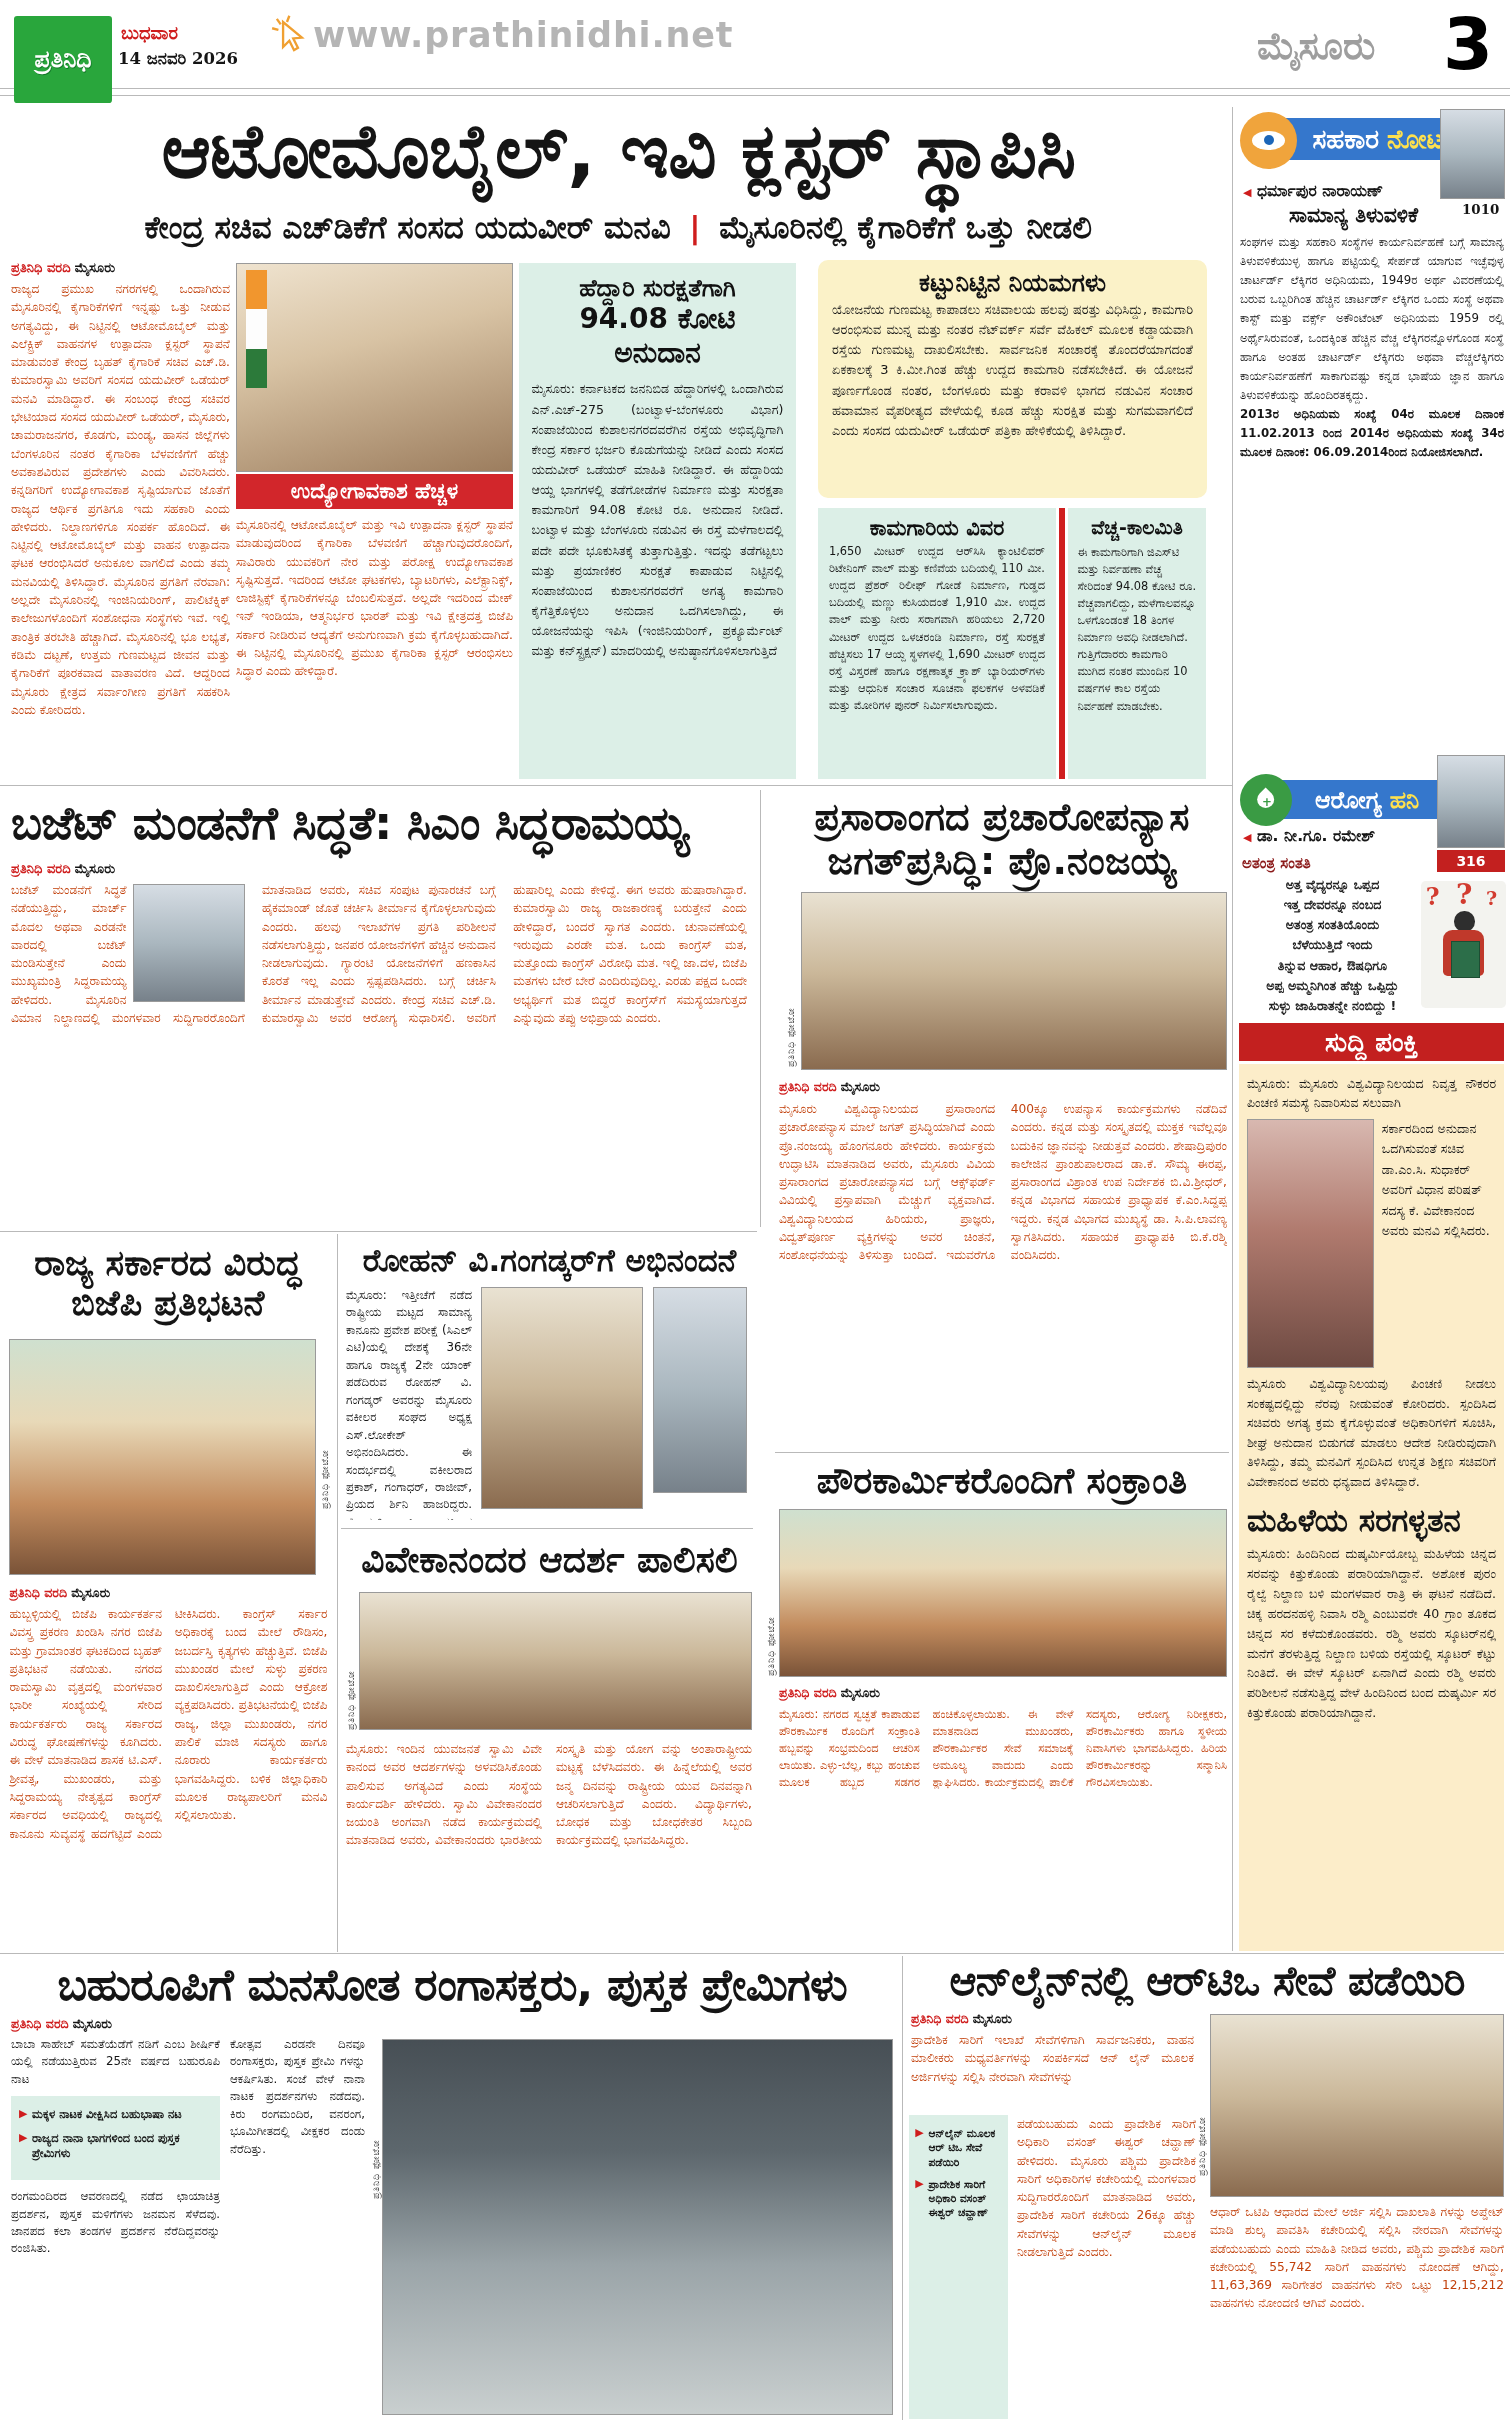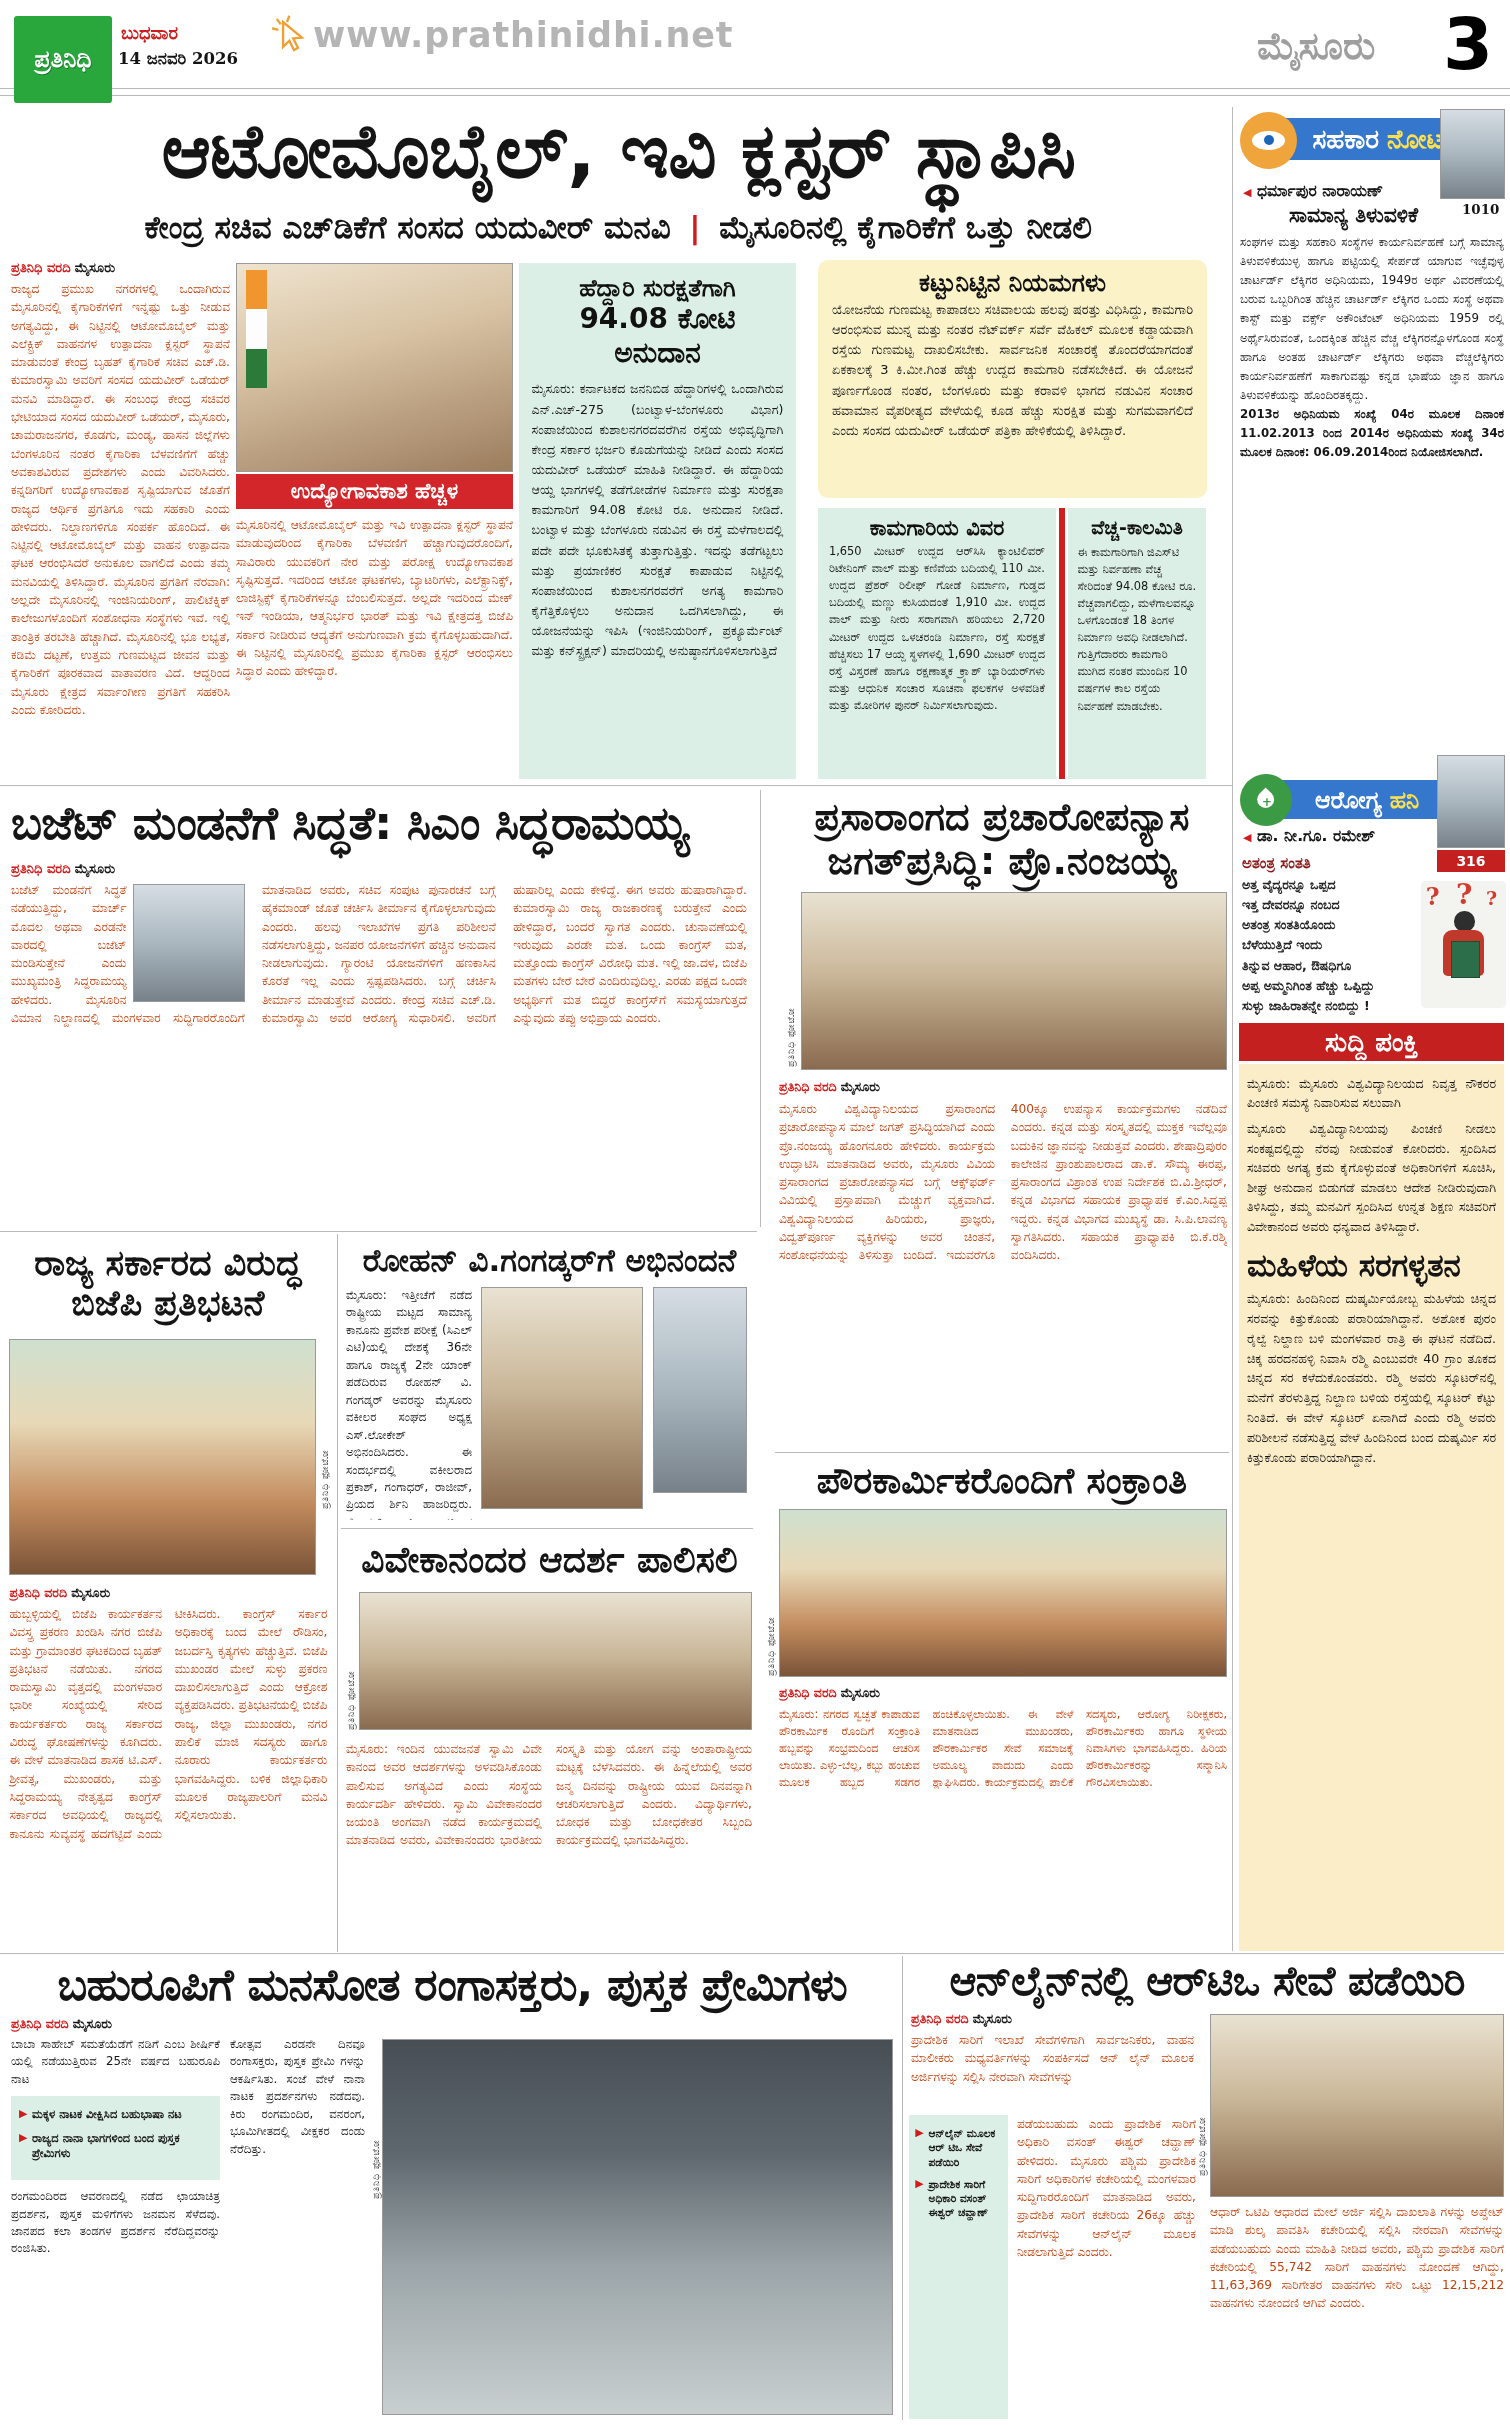--- a/index.html
+++ b/index.html
@@ -149,41 +149,45 @@
         <span class="plus">+</span>
       </div>
   </div>
   <div class="photo p-cool" style="left:1437px;top:755px;width:68px;height:93px;"></div>
   <div class="abs badge" style="left:1437px;top:850px;width:68px;height:22px;font-size:14px;line-height:22px;">316</div>
   <div class="abs b" style="left:1243px;top:826px;font-size:15.7px;">
     <span class="tri">◀</span>
     <span>ಡಾ. ನೀ.ಗೂ. ರಮೇಶ್</span>
   </div>
   <div class="abs b" style="left:1242px;top:854px;font-size:15px;color:#8b1a1a;">ಅತಂತ್ರ ಸಂತತಿ</div>
-  <div class="abs" style="left:1242px;top:875px;width:181px;font-size:12.6px;line-height:1.6;font-weight:bold;color:#222;">
+  <div class="abs" style="left:1242px;top:875px;width:181px;font-size:12.6px;line-height:1.6;font-weight:bold;color:#222;text-align:center;">
     <div>ಅತ್ತ ವೈದ್ಯರನ್ನೂ ಒಪ್ಪದ</div>
     <div>ಇತ್ತ ದೇವರನ್ನೂ ನಂಬದ</div>
     <div>ಅತಂತ್ರ ಸಂತತಿಯೊಂದು</div>
     <div>ಬೆಳೆಯುತ್ತಿದೆ ಇಂದು</div>
     <div>ತಿನ್ನುವ ಆಹಾರ, ಔಷಧಿಗೂ</div>
     <div>ಅಪ್ಪ ಅಮ್ಮನಿಗಿಂತ ಹೆಚ್ಚು ಒಪ್ಪಿದ್ದು</div>
     <div>ಸುಳ್ಳು ಜಾಹಿರಾತನ್ನೇ ನಂಬಿದ್ದು !</div>
   </div>
   <div class="abs" style="left:1421px;top:881px;width:85px;height:127px;background:#f3f3ef;border-radius:4.7px;">
     <span class="qmark" style="left:4.7px;top:1.6px;font-size:23.6px;">?</span>
     <span class="qmark" style="left:35px;top:-3.1px;font-size:28px;">?</span>
     <span class="qmark" style="left:65px;top:6.3px;font-size:19px;">?</span>
     <div class="fig-head" style="left:33px;top:30px;"></div>
     <div class="fig-body" style="left:22px;top:49px;"></div>
     <div class="fig-book" style="left:30px;top:60px;"></div>
   </div>
 
   <div class="abs badge" style="left:1239px;top:1023px;width:265px;height:38px;font-size:26px;line-height:38px;">ಸುದ್ದಿ ಪಂಕ್ತಿ</div>
   <div class="abs cream clip" style="left:1239px;top:1064px;width:265px;height:887px;padding:6.3px 7.9px;box-sizing:border-box;">
     <div class="just" style="font-size:12.6px;line-height:1.5;margin-top:4.7px;">ಮೈಸೂರು: ಮೈಸೂರು ವಿಶ್ವವಿದ್ಯಾನಿಲಯದ ನಿವೃತ್ತ ನೌಕರರ ಪಿಂಚಣಿ ಸಮಸ್ಯೆ ನಿವಾರಿಸುವ ಸಲುವಾಗಿ</div>
+    <div style="display:flex;gap:7.9px;margin-top:6.3px;">
+      <div class="photo p-red" style="position:relative;width:127px;height:249px;flex:0 0 auto;"></div>
+      <div style="font-size:12.6px;line-height:1.62;">ಸರ್ಕಾರದಿಂದ ಅನುದಾನ ಒದಗಿಸುವಂತೆ ಸಚಿವ ಡಾ.ಎಂ.ಸಿ. ಸುಧಾಕರ್ ಅವರಿಗೆ ವಿಧಾನ ಪರಿಷತ್ ಸದಸ್ಯ ಕೆ. ವಿವೇಕಾನಂದ ಅವರು ಮನವಿ ಸಲ್ಲಿಸಿದರು.</div>
+    </div>
     <div class="just" style="font-size:12.6px;line-height:1.55;margin-top:6.3px;">ಮೈಸೂರು ವಿಶ್ವವಿದ್ಯಾನಿಲಯವು ಪಿಂಚಣಿ ನೀಡಲು ಸಂಕಷ್ಟದಲ್ಲಿದ್ದು ನೆರವು ನೀಡುವಂತೆ ಕೋರಿದರು. ಸ್ಪಂದಿಸಿದ ಸಚಿವರು ಅಗತ್ಯ ಕ್ರಮ ಕೈಗೊಳ್ಳುವಂತೆ ಅಧಿಕಾರಿಗಳಿಗೆ ಸೂಚಿಸಿ, ಶೀಘ್ರ ಅನುದಾನ ಬಿಡುಗಡೆ ಮಾಡಲು ಆದೇಶ ನೀಡಿರುವುದಾಗಿ ತಿಳಿಸಿದ್ದು, ತಮ್ಮ ಮನವಿಗೆ ಸ್ಪಂದಿಸಿದ ಉನ್ನತ ಶಿಕ್ಷಣ ಸಚಿವರಿಗೆ ವಿವೇಕಾನಂದ ಅವರು ಧನ್ಯವಾದ ತಿಳಿಸಿದ್ದಾರೆ.</div>
     <div class="b" style="font-size:31px;margin-top:11px;">ಮಹಿಳೆಯ ಸರಗಳ್ಳತನ</div>
     <div class="just" style="font-size:12.6px;line-height:1.58;margin-top:4.7px;">ಮೈಸೂರು: ಹಿಂದಿನಿಂದ ದುಷ್ಕರ್ಮಿಯೋಬ್ಬ ಮಹಿಳೆಯ ಚಿನ್ನದ ಸರವನ್ನು ಕಿತ್ತುಕೊಂಡು ಪರಾರಿಯಾಗಿದ್ದಾನೆ. ಅಶೋಕ ಪುರಂ ರೈಲ್ವೆ ನಿಲ್ದಾಣ ಬಳಿ ಮಂಗಳವಾರ ರಾತ್ರಿ ಈ ಘಟನೆ ನಡೆದಿದೆ. ಚಿಕ್ಕ ಹರದನಹಳ್ಳಿ ನಿವಾಸಿ ರಶ್ಮಿ ಎಂಬುವರೇ 40 ಗ್ರಾಂ ತೂಕದ ಚಿನ್ನದ ಸರ ಕಳೆದುಕೊಂಡವರು. ರಶ್ಮಿ ಅವರು ಸ್ಕೂಟರ್‌ನಲ್ಲಿ ಮನೆಗೆ ತೆರಳುತ್ತಿದ್ದ ನಿಲ್ದಾಣ ಬಳಿಯ ರಸ್ತೆಯಲ್ಲಿ ಸ್ಕೂಟರ್ ಕೆಟ್ಟು ನಿಂತಿದೆ. ಈ ವೇಳೆ ಸ್ಕೂಟರ್ ಏನಾಗಿದೆ ಎಂದು ರಶ್ಮಿ ಅವರು ಪರಿಶೀಲನೆ ನಡೆಸುತ್ತಿದ್ದ ವೇಳೆ ಹಿಂದಿನಿಂದ ಬಂದ ದುಷ್ಕರ್ಮಿ ಸರ ಕಿತ್ತುಕೊಂಡು ಪರಾರಿಯಾಗಿದ್ದಾನೆ.</div>
   </div>
 
   <div class="abs hline" style="left:0;top:785px;width:1232px;"></div>
   <div class="abs vline" style="left:760px;top:790px;height:437px;"></div>
 
   <div class="abs b" style="left:11px;top:796px;width:736px;font-size:46px;letter-spacing:-0.8px;">ಬಜೆಟ್ ಮಂಡನೆಗೆ ಸಿದ್ಧತೆ: ಸಿಎಂ ಸಿದ್ಧರಾಮಯ್ಯ</div>
   <div class="abs" style="left:11px;top:861px;font-size:13px;">

